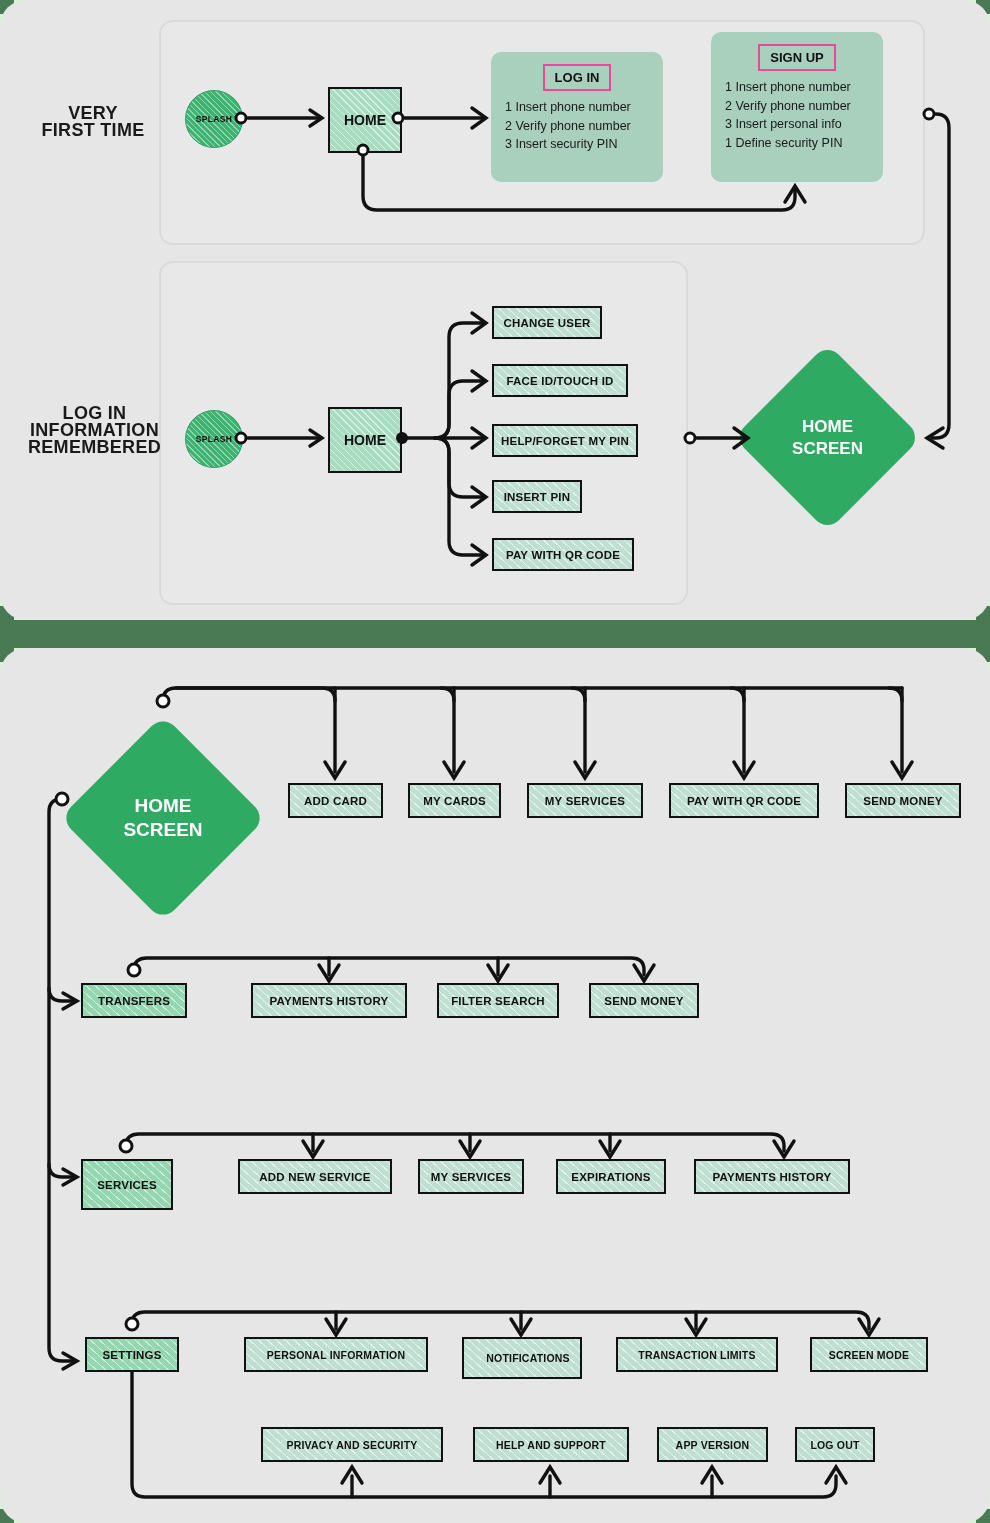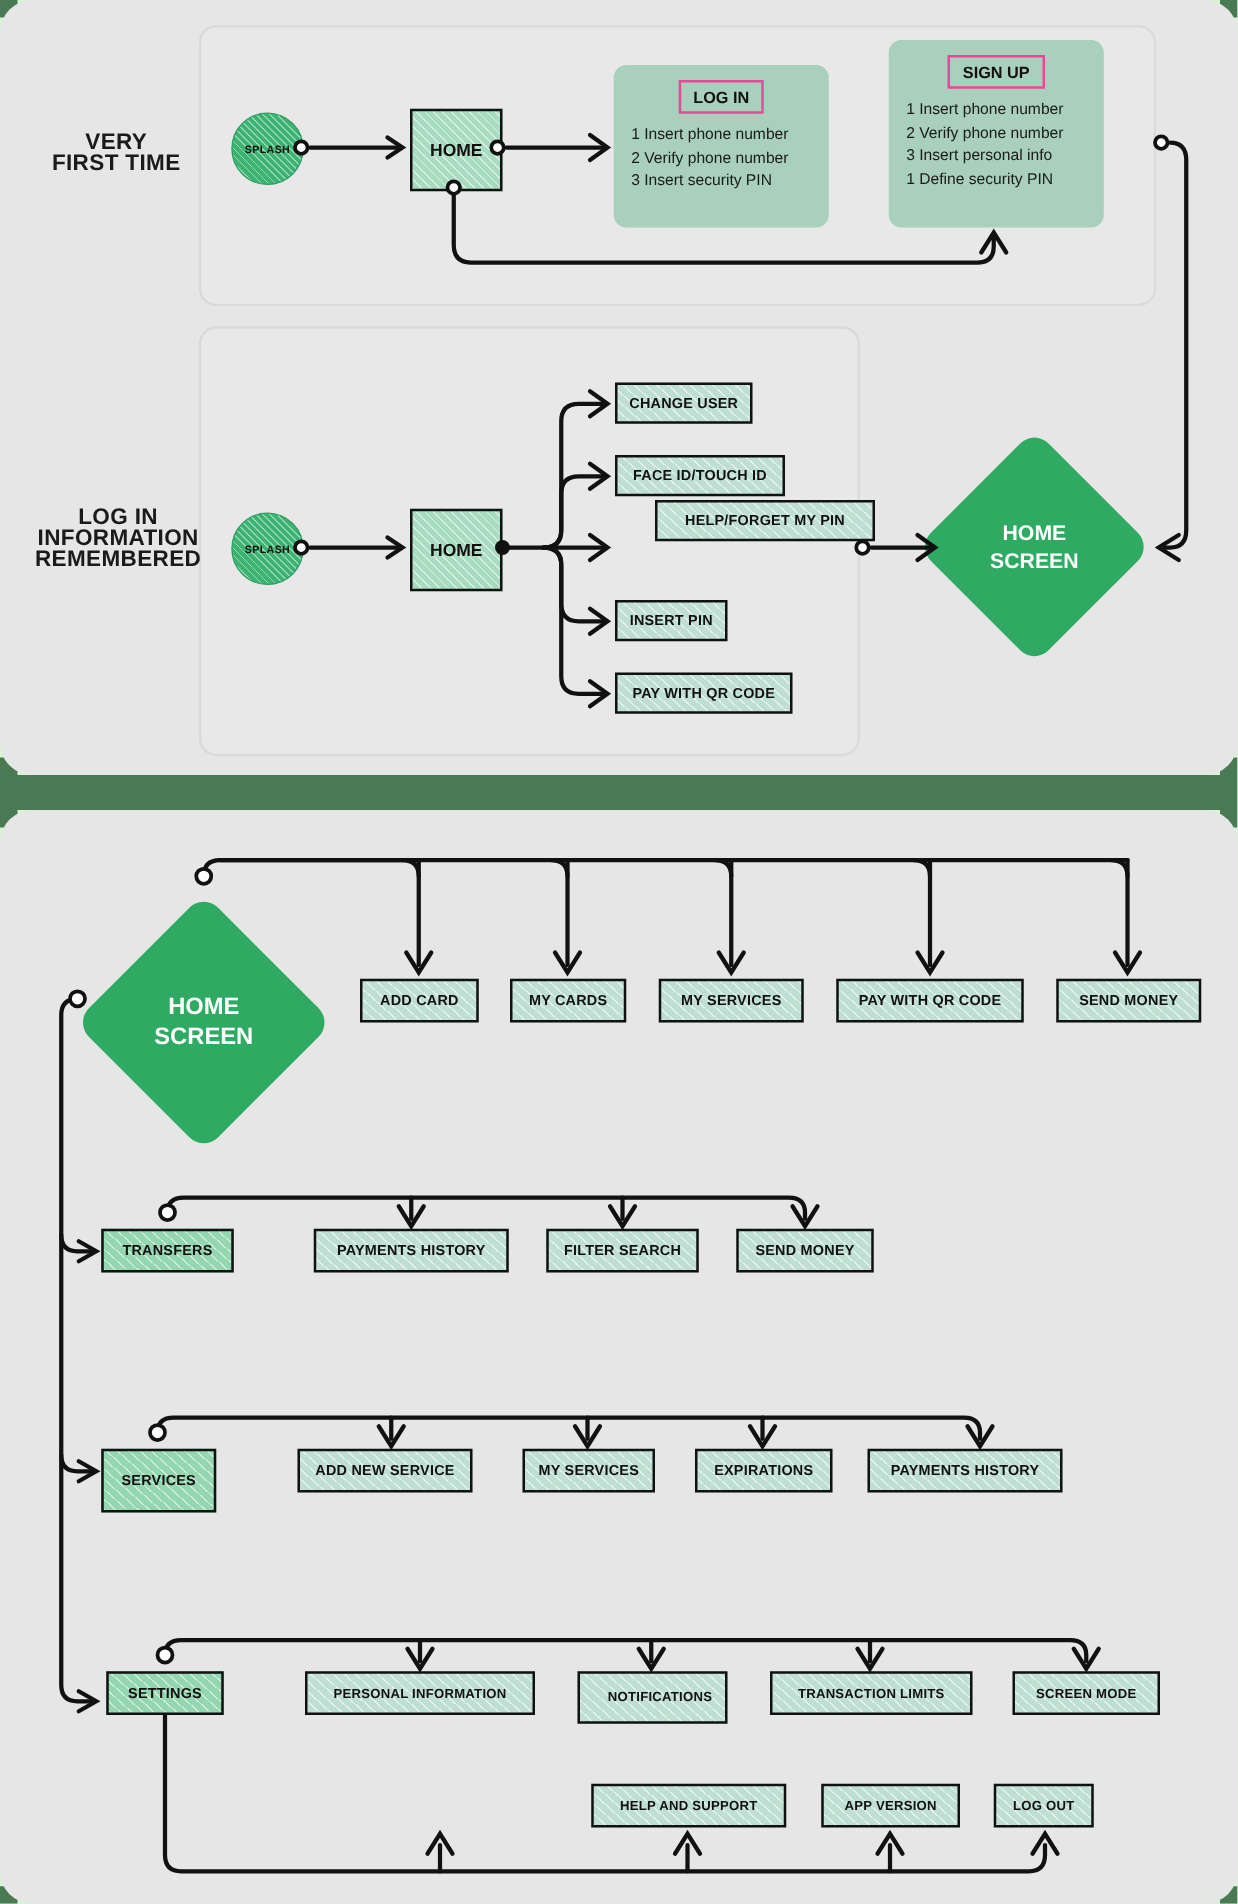--- a/index.html
+++ b/index.html
@@ -182,21 +182,21 @@
   <div class="homebox" style="left:328px;top:407px;">
     <span>HOME</span>
   </div>
 
   <div class="mbox" style="left:492px;top:306px;width:110px;height:33px;">
     <span>CHANGE USER</span>
   </div>
   <div class="mbox" style="left:492px;top:364px;width:136px;height:33px;">
     <span>FACE ID/TOUCH ID</span>
   </div>
-  <div class="mbox" style="left:492px;top:400px;width:176px;height:33px;margin-left:32px;">
+  <div class="mbox" style="left:492px;top:424px;width:146px;height:33px;">
     <span>HELP/FORGET MY PIN</span>
   </div>
   <div class="mbox" style="left:492px;top:480px;width:90px;height:33px;">
     <span>INSERT PIN</span>
   </div>
   <div class="mbox" style="left:492px;top:538px;width:142px;height:33px;">
     <span>PAY WITH QR CODE</span>
   </div>
 
   <div class="diamond" style="left:761px;top:371px;width:133px;height:133px;"></div>
@@ -279,21 +279,21 @@
   <div class="mbox" style="left:437px;top:335px;width:122px;height:35px;">
     <span>FILTER SEARCH</span>
   </div>
   <div class="mbox" style="left:589px;top:335px;width:110px;height:35px;">
     <span>SEND MONEY</span>
   </div>
 
   <div class="mbox hl" style="left:81px;top:511px;width:92px;height:51px;">
     <span>SERVICES</span>
   </div>
-  <div class="mbox" style="left:238px;top:511px;width:140px;height:35px;">
+  <div class="mbox" style="left:238px;top:511px;width:154px;height:35px;">
     <span>ADD NEW SERVICE</span>
   </div>
   <div class="mbox" style="left:418px;top:511px;width:106px;height:35px;">
     <span>MY SERVICES</span>
   </div>
   <div class="mbox" style="left:556px;top:511px;width:110px;height:35px;">
     <span>EXPIRATIONS</span>
   </div>
   <div class="mbox" style="left:694px;top:511px;width:156px;height:35px;">
     <span>PAYMENTS HISTORY</span>
@@ -308,20 +308,23 @@
   <div class="mbox cond" style="left:462px;top:689px;width:120px;height:42px;padding-left:12px;">
     <span>NOTIFICATIONS</span>
   </div>
   <div class="mbox cond" style="left:616px;top:689px;width:162px;height:35px;">
     <span>TRANSACTION LIMITS</span>
   </div>
   <div class="mbox cond" style="left:810px;top:689px;width:118px;height:35px;">
     <span>SCREEN MODE</span>
   </div>
 
+  <div class="mbox cond" style="left:261px;top:779px;width:182px;height:35px;">
+    <span>PRIVACY AND SECURITY</span>
+  </div>
   <div class="mbox cond" style="left:473px;top:779px;width:156px;height:35px;">
     <span>HELP AND SUPPORT</span>
   </div>
   <div class="mbox cond" style="left:657px;top:779px;width:111px;height:35px;">
     <span>APP VERSION</span>
   </div>
   <div class="mbox cond" style="left:795px;top:779px;width:80px;height:35px;">
     <span>LOG OUT</span>
   </div>
 

